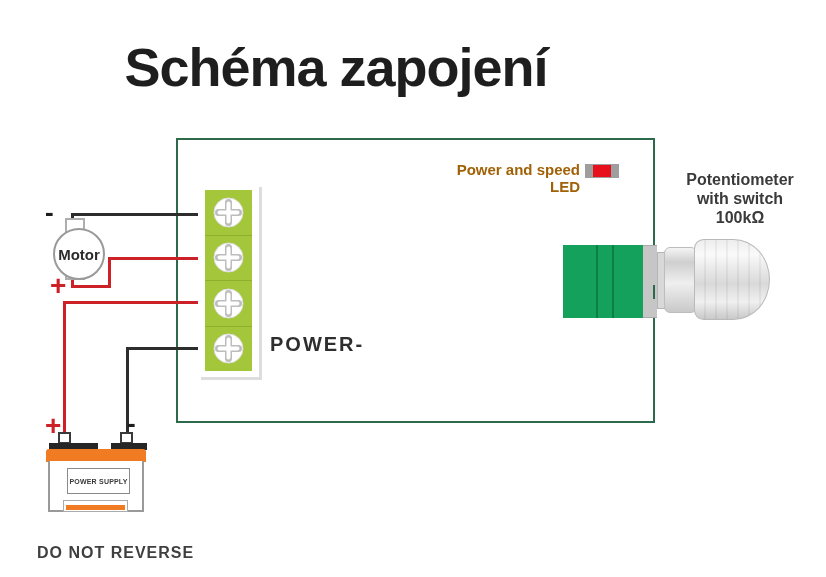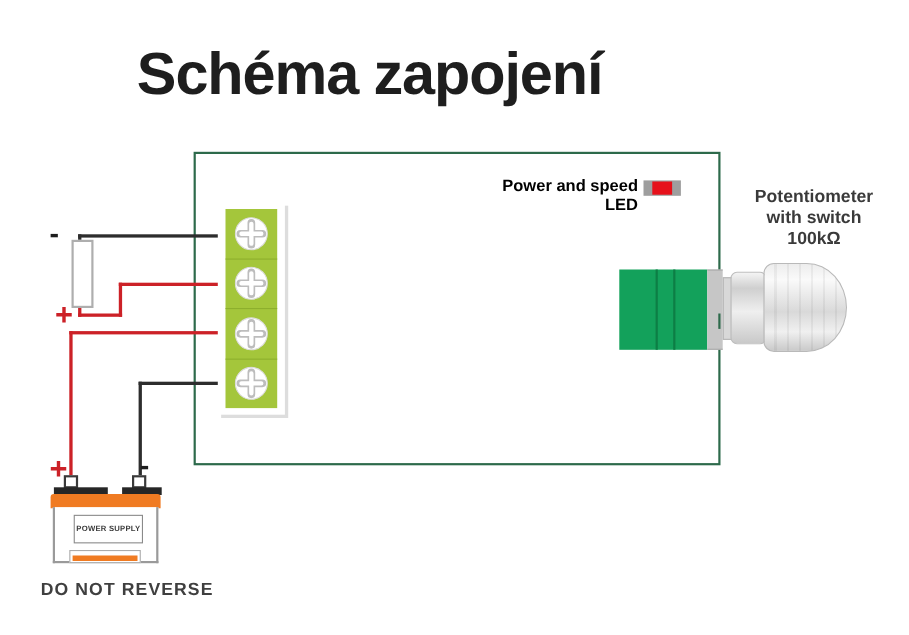--- a/index.html
+++ b/index.html
@@ -17,21 +17,21 @@
 
   
   .board{
     left:176px;top:138px;width:475px;height:281px;
     border:2px solid var(--board_border,#2d6a4b);background:transparent;z-index:1;
   }
 
   
   .led-label{
     left:430px;top:161px;width:150px;text-align:right;
-    font-size:15px;font-weight:bold;color:#000000;z-index:4;
+    font-size:15px;font-weight:bold;color:#a16207;z-index:4;
   }
   .led-icon{
     left:585px;top:164px;width:34px;height:14px;
     background:var(--led_gray,#9e9e9e);z-index:4;
   }
   .led-icon .die{
     position:absolute;left:8px;top:1px;width:18px;height:12px;
     background:var(--led_red,#e6111b);
   }
 
@@ -104,21 +104,21 @@
   }
   .batt-bottom-box{
     left:63px;top:500px;width:65px;height:12px;border:1px solid #ababab;background:#fff;
     box-sizing:border-box;z-index:4;
   }
   .batt-bottom-box .stripe{
     position:absolute;left:2px;bottom:1px;width:59px;height:5px;
     background:var(--battery_orange,#f07b22);
   }
   .warning{
-    left:37px;top:528px;font-size:16px;font-weight:bold;color:#3f3f3f;
+    left:37px;top:544px;font-size:16px;font-weight:bold;color:#3f3f3f;
     letter-spacing:1px;z-index:4;
   }
 
   
   .pot-title{
     left:660px;top:170px;width:160px;text-align:center;
     font-size:16px;font-weight:bold;color:#3a3a3a;line-height:19px;z-index:4;
   }
   .pot-green{
     left:563px;top:245px;width:80px;height:73px;
@@ -205,22 +205,26 @@
       <div class="tcell">
         <svg class="screw" viewBox="0 0 31 31">
           <circle cx="15.5" cy="15.5" r="14.5" fill="#ffffff" stroke="#dcdcdc"></circle>
           <path d="M15.5 5.5 v20 M5.5 15.5 h20" stroke="#bdbdbd" stroke-width="7" stroke-linecap="round"></path>
           <path d="M15.5 6.5 v18 M6.5 15.5 h18" stroke="#ffffff" stroke-width="4" stroke-linecap="round"></path>
         </svg>
       </div>
     </div>
   </div>
 
+  <div class="abs tlabel l4">POWER-</div>
 
   <div class="abs motor-rect"></div>
+  <div class="abs motor-circle">
+    <span>Motor</span>
+  </div>
   <div class="abs sign black motor-minus">-</div>
   <div class="abs sign red motor-plus">+</div>
 
   <div class="abs sign red batt-plus">+</div>
   <div class="abs sign black batt-minus">-</div>
   <div class="abs batt-post post-left"></div>
   <div class="abs batt-post post-right"></div>
   <div class="abs batt-cap cap-left"></div>
   <div class="abs batt-cap cap-right"></div>
   <div class="abs batt-band"></div>

